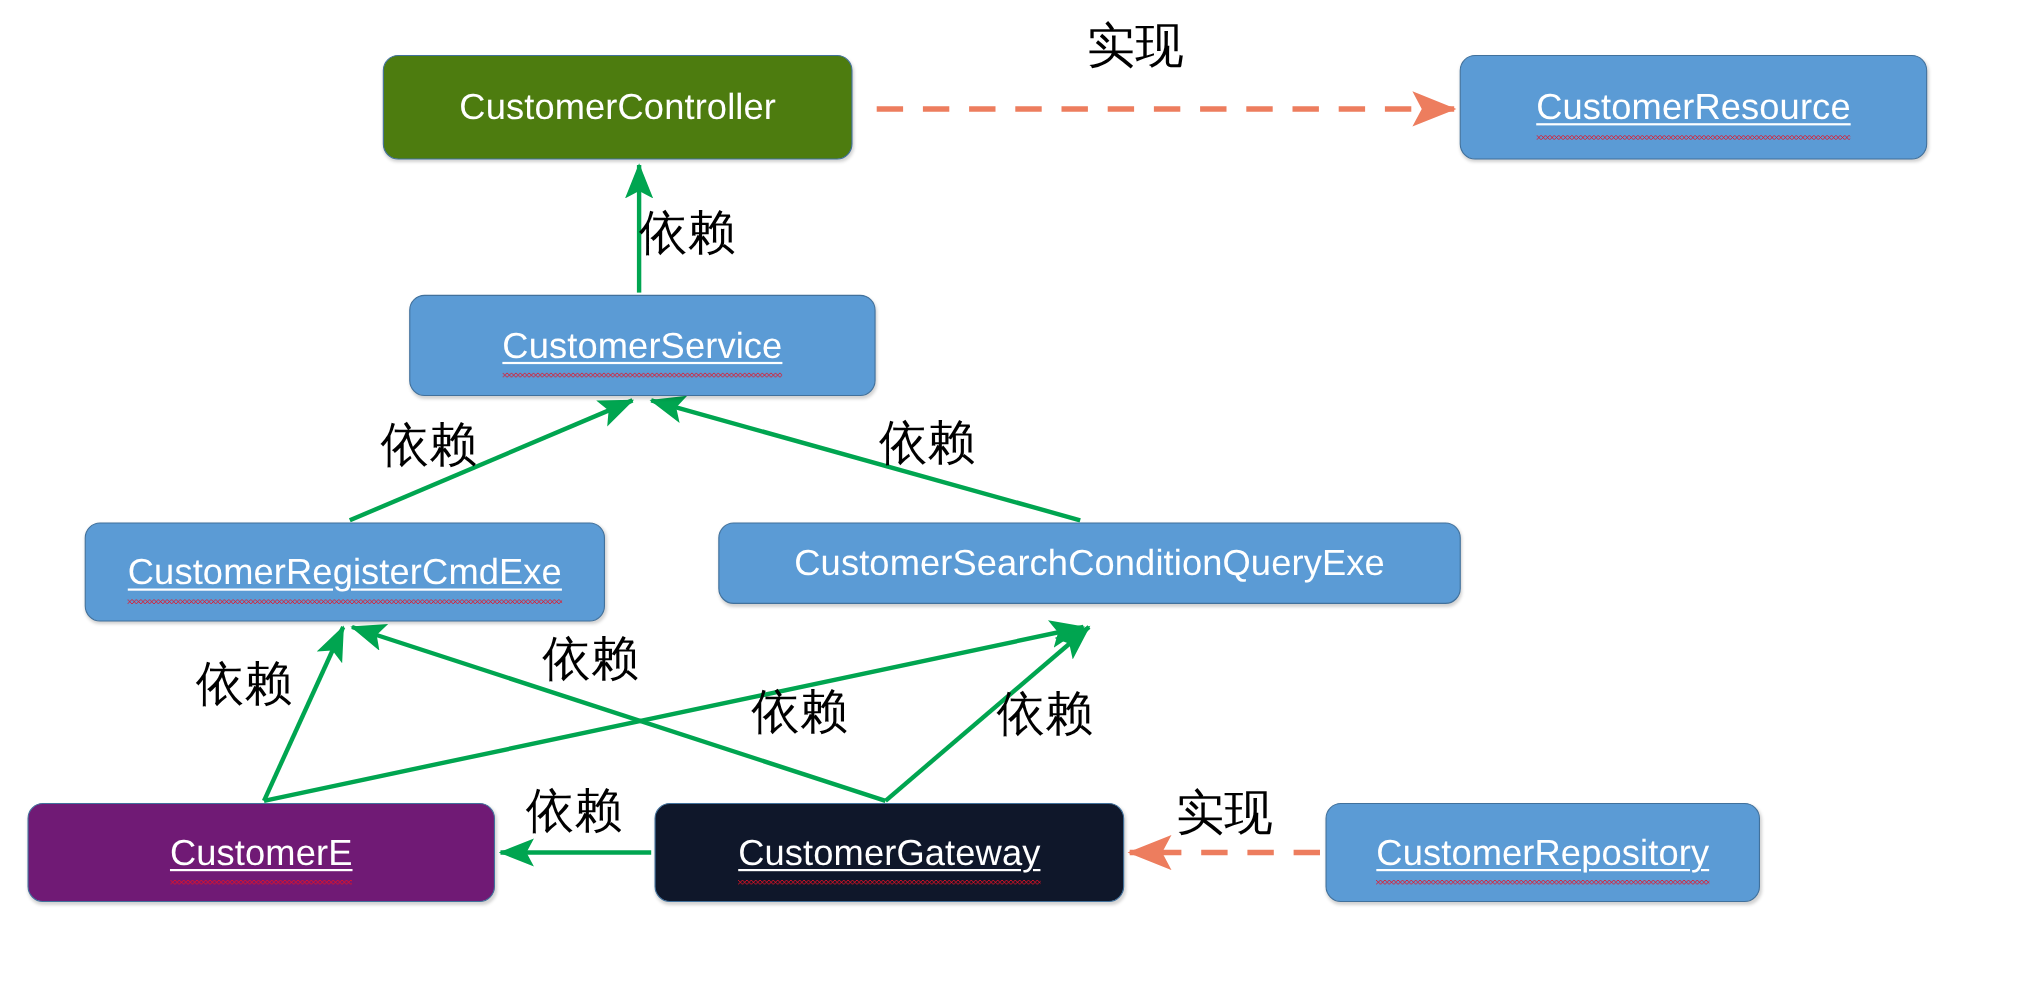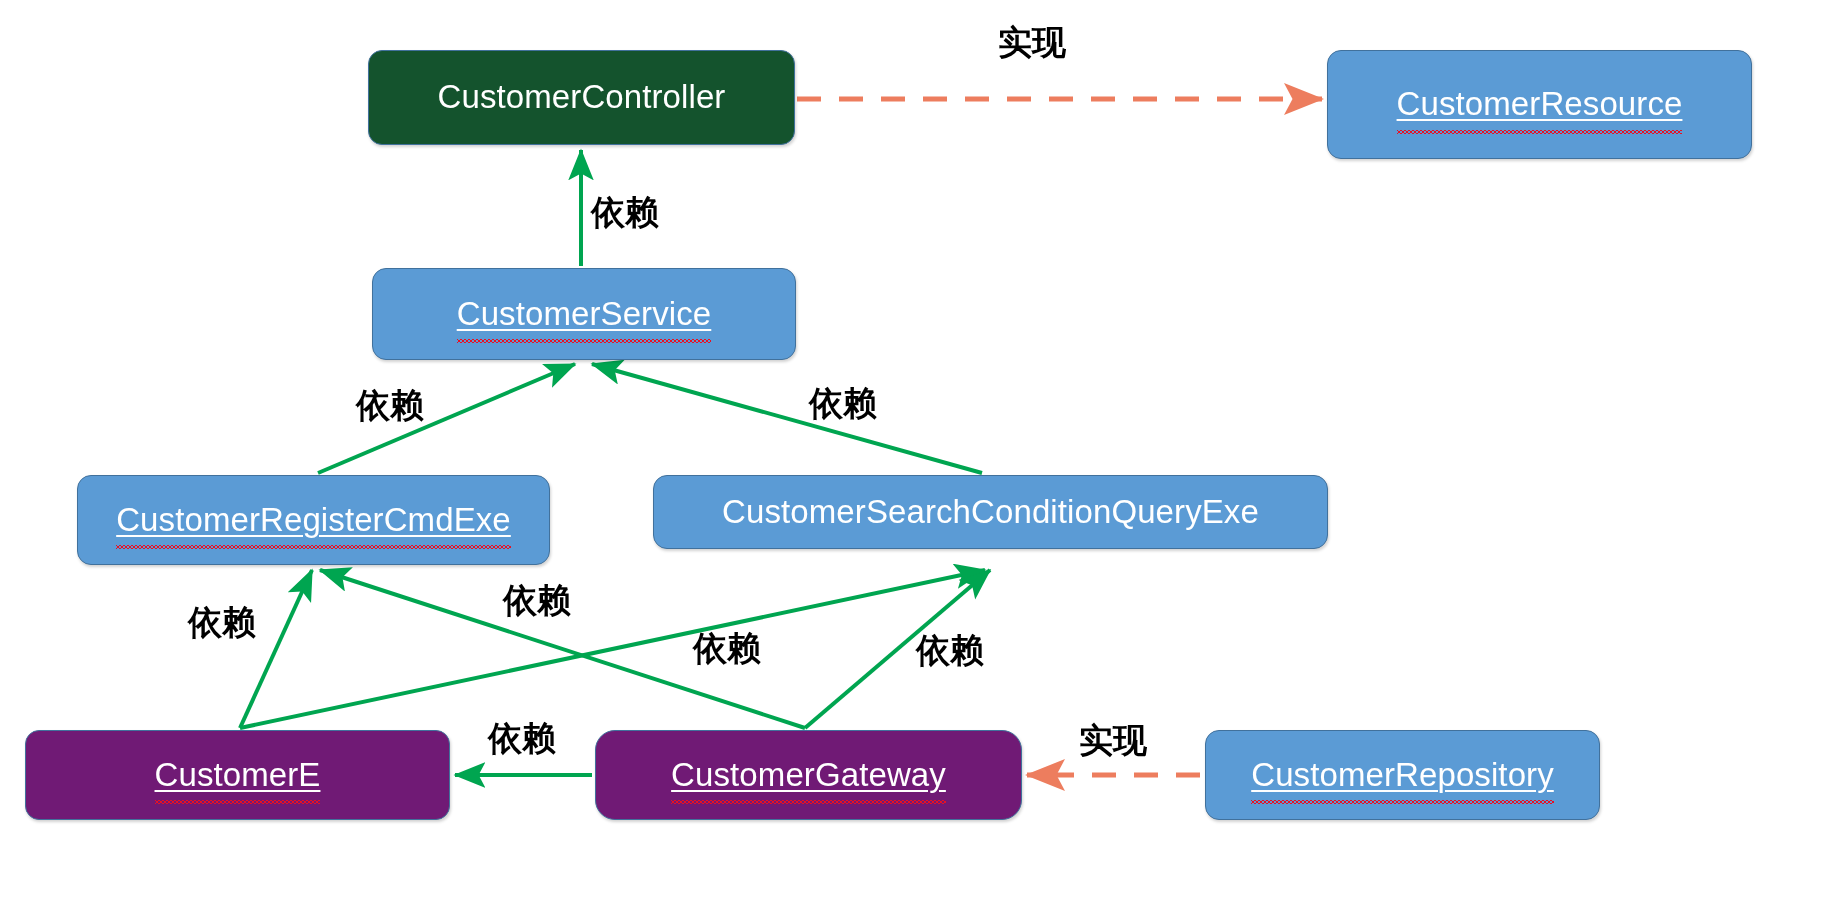--- a/index.html
+++ b/index.html
@@ -58,26 +58,25 @@
     height: 4px;
     background-image:
       linear-gradient(135deg, transparent 42%, #E81123 42%, #E81123 58%, transparent 58%),
       linear-gradient(45deg,  transparent 42%, #E81123 42%, #E81123 58%, transparent 58%);
     background-size: 4px 4px;
     background-repeat: repeat-x;
   }
   .edge-label {
     position: absolute;
     color: #000000;
-    font-size: 34px;
+    font-size: 44px;
     font-family: "DejaVu Sans", "Liberation Sans", sans-serif;
     white-space: nowrap;
     transform: translate(-50%, -50%);
     line-height: 1;
-    font-weight: bold;
   }
 </style>
 </head>
 <body>
 
 <div id="canvas">
 
   <svg id="edge-layer" viewBox="0 0 1836 907" xmlns="http://www.w3.org/2000/svg">
     <defs>
       <marker id="arrow-dep" markerWidth="9" markerHeight="9" refX="7.6" refY="3.2" orient="auto" markerUnits="strokeWidth">
@@ -95,39 +94,39 @@
         <line x1="240" y1="728" x2="312" y2="570" stroke="#00A550" stroke-width="4" marker-end="url(#arrow-dep)"></line>
         <line x1="240" y1="728" x2="985" y2="570" stroke="#00A550" stroke-width="4" marker-end="url(#arrow-dep)"></line>
         <line x1="805" y1="728" x2="320" y2="570" stroke="#00A550" stroke-width="4" marker-end="url(#arrow-dep)"></line>
         <line x1="805" y1="728" x2="990" y2="570" stroke="#00A550" stroke-width="4" marker-end="url(#arrow-dep)"></line>
         <line x1="592" y1="775" x2="455" y2="775" stroke="#00A550" stroke-width="4" marker-end="url(#arrow-dep)"></line>
         <line x1="1200" y1="775" x2="1027" y2="775" stroke="#ED7D5E" stroke-width="5" marker-end="url(#arrow-impl)" stroke-dasharray="24 18"></line>
       </g>
   </svg>
 
   <div id="node-layer">
-      <div class="node" style="left: 368px; top: 50px; width: 427px; height: 95px; background: #14532d; border-color: rgb(65, 113, 156);">
+      <div class="node" style="left: 348px; top: 50px; width: 427px; height: 95px; background: #4d7c0f; border-color: rgb(65, 113, 156);">
         <span class="node-label" style="color: rgb(255, 255, 255);">CustomerController</span>
       </div>
-      <div class="node" style="left: 1327px; top: 50px; width: 425px; height: 109px; background: rgb(91, 155, 213); border-color: rgb(65, 113, 156);">
+      <div class="node" style="left: 1327px; top: 50px; width: 425px; height: 95px; background: rgb(91, 155, 213); border-color: rgb(65, 113, 156);">
         <span class="node-label misspelled" style="color: rgb(255, 255, 255);">CustomerResource</span>
       </div>
       <div class="node" style="left: 372px; top: 268px; width: 424px; height: 92px; background: rgb(91, 155, 213); border-color: rgb(65, 113, 156);">
         <span class="node-label misspelled" style="color: rgb(255, 255, 255);">CustomerService</span>
       </div>
       <div class="node" style="left: 77px; top: 475px; width: 473px; height: 90px; background: rgb(91, 155, 213); border-color: rgb(65, 113, 156);">
         <span class="node-label misspelled" style="color: rgb(255, 255, 255);">CustomerRegisterCmdExe</span>
       </div>
       <div class="node" style="left: 653px; top: 475px; width: 675px; height: 74px; background: rgb(91, 155, 213); border-color: rgb(65, 113, 156);">
         <span class="node-label" style="color: rgb(255, 255, 255);">CustomerSearchConditionQueryExe</span>
       </div>
       <div class="node" style="left: 25px; top: 730px; width: 425px; height: 90px; background: #701a75; border-color: rgb(65, 113, 156);">
         <span class="node-label misspelled" style="color: rgb(255, 255, 255);">CustomerE</span>
       </div>
-      <div class="node" style="left: 595px; top: 730px; width: 427px; height: 90px; background: #701a75; border-color: rgb(65, 113, 156); border-radius: 20px;">
+      <div class="node" style="left: 595px; top: 730px; width: 427px; height: 90px; background: #0f172a; border-color: rgb(65, 113, 156);">
         <span class="node-label misspelled" style="color: rgb(255, 255, 255);">CustomerGateway</span>
       </div>
       <div class="node" style="left: 1205px; top: 730px; width: 395px; height: 90px; background: rgb(91, 155, 213); border-color: rgb(65, 113, 156);">
         <span class="node-label misspelled" style="color: rgb(255, 255, 255);">CustomerRepository</span>
       </div>
     </div>
   <div id="edge-label-layer">
       <div class="edge-label" style="left: 1032px; top: 42px; color: rgb(0, 0, 0);">实现</div>
       <div class="edge-label" style="left: 625px; top: 212px; color: rgb(0, 0, 0);">依赖</div>
       <div class="edge-label" style="left: 390px; top: 405px; color: rgb(0, 0, 0);">依赖</div>

